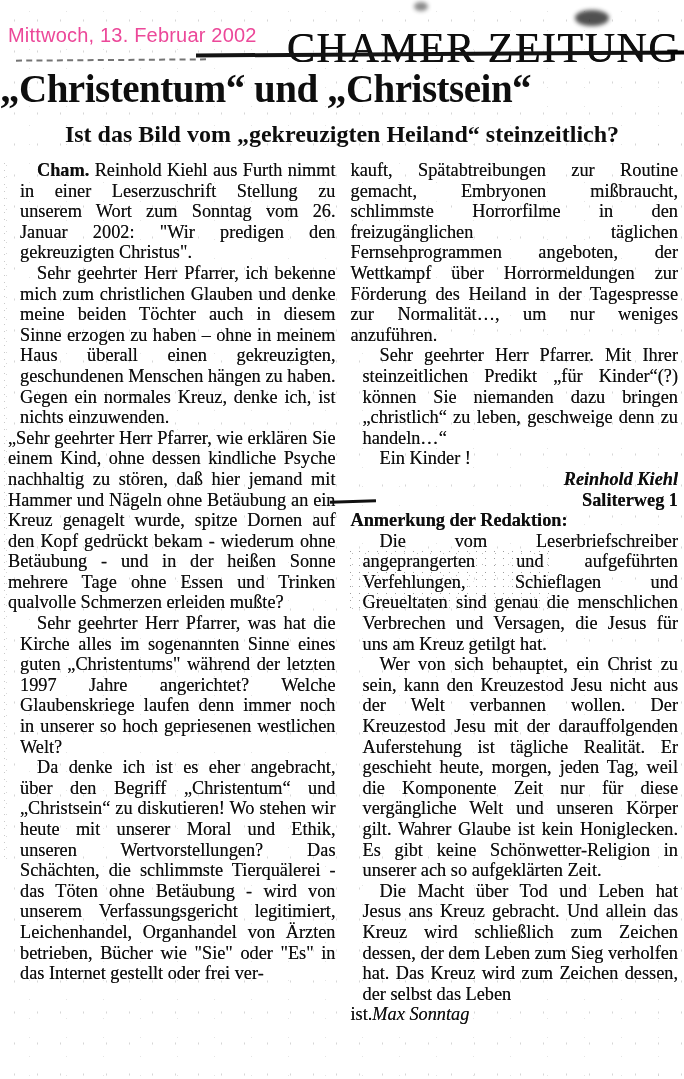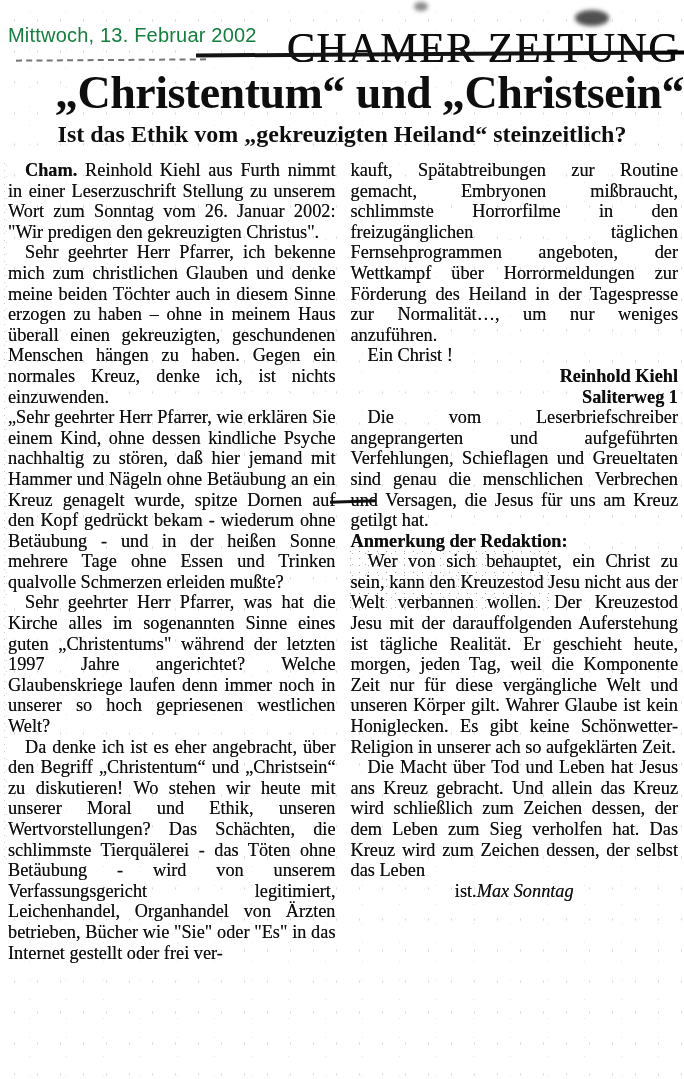--- a/index.html
+++ b/index.html
@@ -23,101 +23,102 @@
   .noise-patch{
     position:absolute;pointer-events:none;opacity:.55;
     background-image:radial-gradient(rgba(0,0,0,.7) 0.7px, transparent 1px),
                      radial-gradient(rgba(0,0,0,.5) 0.6px, transparent 1px);
     background-size:9px 7px,13px 11px;
   }
   .masthead-row{position:absolute;top:0;left:0;right:0;height:66px;}
   .date{
     position:absolute;left:8px;top:24px;
     font-family:"Liberation Sans","DejaVu Sans",sans-serif;
-    font-size:20px;letter-spacing:.2px;color:#15803d;
+    font-size:20px;letter-spacing:.2px;color:#ec4899;
   }
   .masthead{
     position:absolute;right:4px;top:6px;
     font-size:42px;letter-spacing:1.5px;
     text-shadow:.5px 0 currentColor;
     white-space:nowrap;
     margin-top:18px;
   }
   .rule-dashes{
     position:absolute;left:16px;top:59px;width:190px;
     border-top:2px dashed #2a2a2a;opacity:.65;
     transform:rotate(-.4deg);
   }
   .rule-main{
     position:absolute;left:196px;right:0;top:52px;height:4px;
     background:linear-gradient(90deg,#141414 90%,#000);
     transform:rotate(-.35deg);
   }
   .headline{
     position:absolute;top:66px;left:0;right:0;
-    text-align:right;font-size:46px;font-weight:bold;
+    text-align:left;font-size:39px;font-weight:bold;
     letter-spacing:-0.5px;white-space:nowrap;
   }
   .subheadline{
     position:absolute;top:121px;left:0;right:0;
     text-align:center;font-size:24px;font-weight:bold;
   }
   .body-cols{
     position:absolute;top:160px;left:8px;right:6px;bottom:0;
     display:flex;gap:15px;
     font-size:18.3px;line-height:20.6px;
     text-shadow:0 0 .4px rgba(0,0,0,.65);
   }
   .col{flex:1 1 0;min-width:0;}
   .p{margin:0;text-align:justify;}
-  .p.ind{text-indent:17px;}
+  .p.ind{text-indent:17px;margin-left:12px;}
   .lead-loc{font-weight:bold;}
   .sig{ text-align:right;font-weight:bold;}
-  .sig .name{}
+  .sig .name{font-style:italic;}
   .note-title{font-weight:bold;text-align:left;}
-  .closing-line{display:flex;justify-content:center;}
+  .closing-line{display:flex;justify-content:flex-start;}
   .closing-line .author{font-style:italic;}
   .sep-fragment{position:absolute;background:#111;}
 </style>
 </head>
 <body>
 
 <div class="scan-noise"></div>
 
 <div class="masthead-row">
   <div class="date">Mittwoch, 13. Februar 2002</div>
   <div class="masthead">CHAMER ZEITUNG</div>
   <div class="rule-dashes"></div>
   <div class="rule-main"></div>
   <div class="smudge" style="left:575px;top:10px;width:34px;height:16px;"></div>
   <div class="smudge" style="left:414px;top:2px;width:14px;height:9px;opacity:.5;"></div>
 </div>
 
 <div class="headline">„Christentum“ und „Christsein“</div>
-<div class="subheadline">Ist das Ethik vom „gekreuzigten Heiland“ steinzeitlich?</div>
+<div class="subheadline">Ist das Bild vom „gekreuzigten Heiland“ steinzeitlich?</div>
 
 <div class="body-cols">
 
   <div class="col">
     <p class="p ind"><span class="lead-loc">Cham.</span><span> Reinhold Kiehl aus Furth nimmt in einer Leserzuschrift Stellung zu unserem Wort zum Sonntag vom 26. Januar 2002: "Wir predigen den gekreuzigten Christus".</span></p>
     <p class="p ind">Sehr geehrter Herr Pfarrer, ich bekenne mich zum christlichen Glauben und denke meine beiden Töchter auch in diesem Sinne erzogen zu haben – ohne in meinem Haus überall einen gekreuzigten, geschundenen Menschen hängen zu haben. Gegen ein normales Kreuz, denke ich, ist nichts einzuwenden.</p>
     <p class="p">„Sehr geehrter Herr Pfarrer, wie erklären Sie einem Kind, ohne dessen kindliche Psyche nachhaltig zu stören, daß hier jemand mit Hammer und Nägeln ohne Betäubung an ein Kreuz genagelt wurde, spitze Dornen auf den Kopf gedrückt bekam - wiederum ohne Betäubung - und in der heißen Sonne mehrere Tage ohne Essen und Trinken qualvolle Schmerzen erleiden mußte?</p>
     <p class="p ind">Sehr geehrter Herr Pfarrer, was hat die Kirche alles im sogenannten Sinne eines guten „Christentums" während der letzten 1997 Jahre angerichtet? Welche Glaubenskriege laufen denn immer noch in unserer so hoch gepriesenen westlichen Welt?</p>
     <p class="p ind">Da denke ich ist es eher angebracht, über den Begriff „Christentum“ und „Christsein“ zu diskutieren! Wo stehen wir heute mit unserer Moral und Ethik, unseren Wertvorstellungen? Das Schächten, die schlimmste Tierquälerei - das Töten ohne Betäubung - wird von unserem Verfassungsgericht legitimiert, Leichenhandel, Organhandel von Ärzten betrieben, Bücher wie "Sie" oder "Es" in das Internet gestellt oder frei ver-</p>
   </div>
 
   <div class="col">
     <p class="p">kauft, Spätabtreibungen zur Routine gemacht, Embryonen mißbraucht, schlimmste Horrorfilme in den freizugänglichen täglichen Fernsehprogrammen angeboten, der Wettkampf über Horrormeldungen zur Förderung des Heiland in der Tagespresse zur Normalität…, um nur weniges anzuführen.</p>
-    <p class="p ind">Ein Christ !</p>
+    <p class="p ind">Sehr geehrter Herr Pfarrer. Mit Ihrer steinzeitlichen Predikt „für Kinder“(?) können Sie niemanden dazu bringen „christlich“ zu leben, geschweige denn zu handeln…“</p>
+    <p class="p ind">Ein Kinder !</p>
     <div class="sig">
       <div class="name">Reinhold Kiehl</div>
       <div>Saliterweg 1</div>
     </div>
+    <p class="p note-title">Anmerkung der Redaktion:</p>
     <p class="p ind">Die vom Leserbriefschreiber angeprangerten und aufgeführten Verfehlungen, Schieflagen und Greueltaten sind genau die menschlichen Verbrechen und Versagen, die Jesus für uns am Kreuz getilgt hat.</p>
-    <p class="p note-title">Anmerkung der Redaktion:</p>
     <p class="p ind">Wer von sich behauptet, ein Christ zu sein, kann den Kreuzestod Jesu nicht aus der Welt verbannen wollen. Der Kreuzestod Jesu mit der darauffolgenden Auferstehung ist tägliche Realität. Er geschieht heute, morgen, jeden Tag, weil die Komponente Zeit nur für diese vergängliche Welt und unseren Körper gilt. Wahrer Glaube ist kein Honiglecken. Es gibt keine Schönwetter-Religion in unserer ach so aufgeklärten Zeit.</p>
     <p class="p ind">Die Macht über Tod und Leben hat Jesus ans Kreuz gebracht. Und allein das Kreuz wird schließlich zum Zeichen dessen, der dem Leben zum Sieg verholfen hat. Das Kreuz wird zum Zeichen dessen, der selbst das Leben</p>
     <div class="closing-line">
       <span>ist.</span>
       <span class="author">Max Sonntag</span>
     </div>
   </div>
 
 </div>
 

